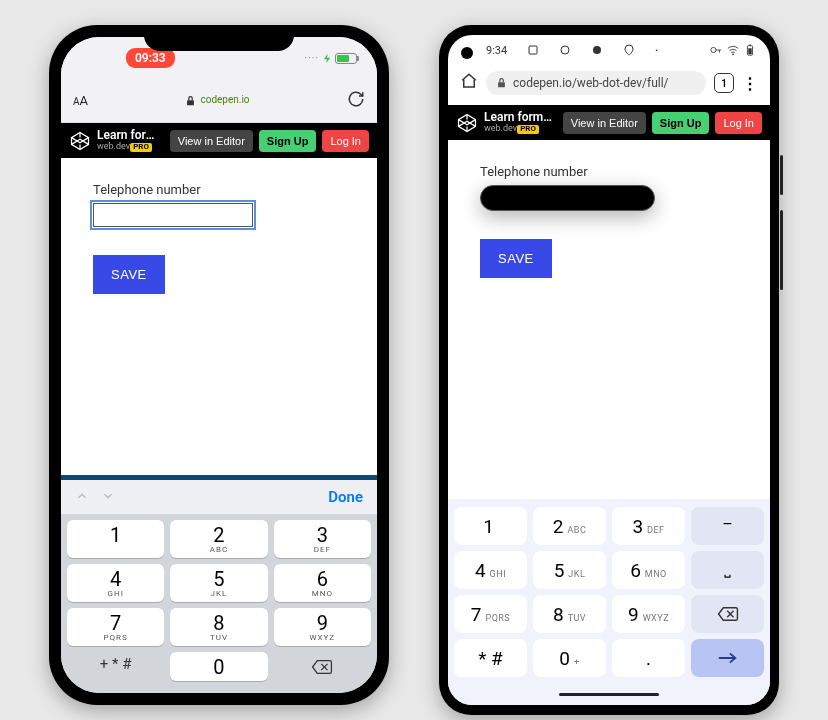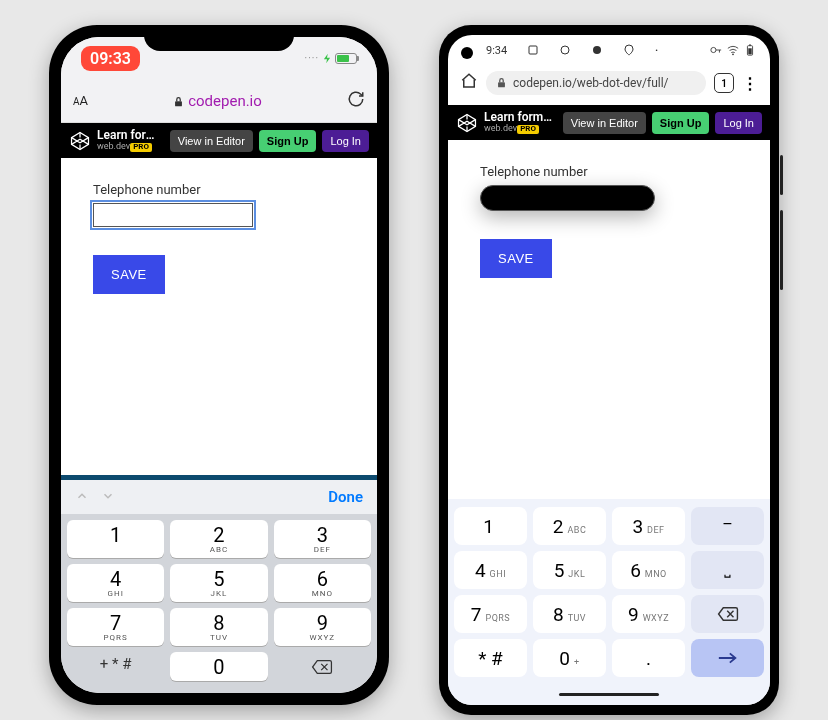--- a/index.html
+++ b/index.html
@@ -50,58 +50,59 @@
       align-items: center;
       padding: 0 20px;
       font-size: 13px;
     }
     .ios-time-pill {
       background: #ff4838;
       color: #fff;
       padding: 3px 9px;
       border-radius: 9px;
       font-weight: 600;
-      font-size: 16px;
+      font-size: 12px;
+      margin-left: 45px;
     }
     .ios-batt { display:flex; align-items:center; gap:3px; }
     .ios-batt-dots { color:#888; font-size:10px; letter-spacing:1px; }
     .ios-batt-body { width:22px; height:11px; border:1px solid #888; border-radius:3px; position:relative; }
     .ios-batt-body::after { content:""; position:absolute; right:-3px; top:2px; width:2px; height:5px; background:#888; border-radius:0 1px 1px 0; }
     .ios-batt-fill { position:absolute; left:1px; top:1px; bottom:1px; width:60%; background:#3bc24a; border-radius:1px; }
 
     .ios-urlbar {
       height: 44px;
       background: #f2f2f4;
       display:flex; align-items:center;
       padding: 0 12px;
       gap: 10px;
       border-bottom: 1px solid #ddd;
     }
     .ios-aa { font-size:13px; color:#222; display:flex; align-items:baseline; }
     .ios-aa .small-a { font-size:10px; }
-    .ios-url-mid { flex:1; text-align:center; color:#a21caf; font-size:15px; }
+    .ios-url-mid { flex:1; text-align:center; color:#4d7c0f; font-size:10px; }
     .ios-lock { display:inline-block; vertical-align:middle; margin-right:4px; }
     .ios-refresh svg { width:18px; height:18px; stroke:#333; }
 
     .codepen-bar {
       background: #000;
       display:flex; align-items:center;
       padding: 6px 8px;
       gap:6px;
     }
     .codepen-logo { width:22px; height:22px; }
     .codepen-title-block { flex:1; line-height:1.1; overflow:hidden; }
     .codepen-title { color:#fff; font-size:12px; font-weight:600; white-space:nowrap; overflow:hidden; text-overflow:ellipsis; }
     .codepen-sub { display:flex; align-items:center; font-size:9px; }
     .codepen-sub .author { color:#aaa; }
     .codepen-sub .pro { background:#f5cc00; color:#000; font-weight:700; padding:0 3px; border-radius:2px; font-size:8px;text-align:center; }
     .cp-btn { font-size:11px; padding:5px 8px; border-radius:4px; border:none; }
     .cp-view { background:#444; color:#fff; }
     .cp-signup { background:#47cf73; color:#000; font-weight:600;text-align:right; }
-    .cp-login { background:#4c1d95; color:#fff; }
+    .cp-login { background:#ef4444; color:#fff; }
 
     .page-body {
       flex:1;
       background:#fff;
       padding: 24px 32px;
     }
     .tlabel { font-size:13px; color:#333; margin-bottom:6px; }
     .tinput {
       width:160px; height:24px;
       border:1px solid #555;

